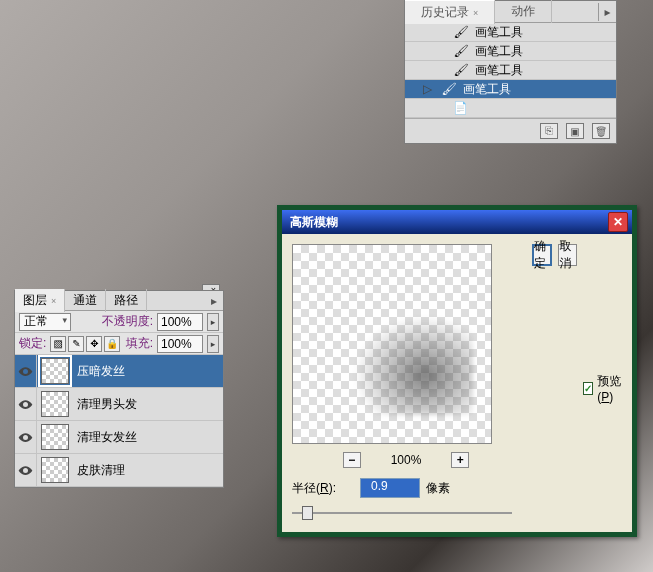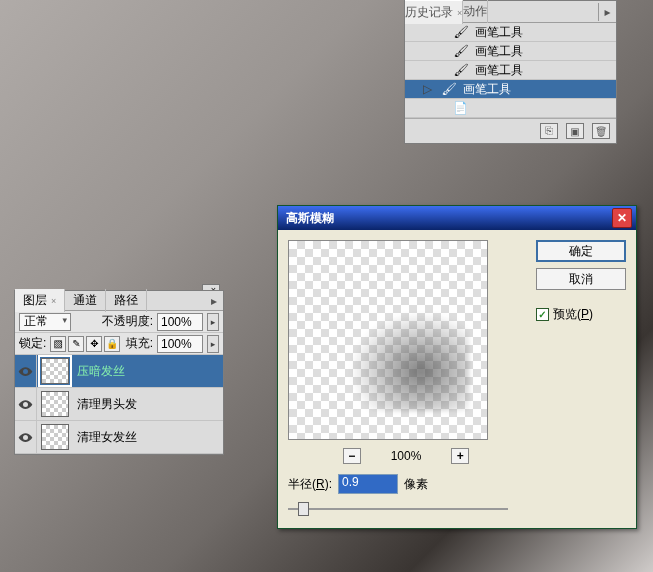--- a/index.html
+++ b/index.html
@@ -2,21 +2,21 @@
 <html><head>
 <meta charset="utf-8">
 <style>
   * { box-sizing: border-box; margin: 0; padding: 0; font-family: "Microsoft YaHei", SimSun, Arial, sans-serif; font-size: 12px; }
   body { width: 653px; height: 572px; position: relative; overflow: hidden; background: #888; }
   .bg-image { position: absolute; inset: 0; background: linear-gradient(135deg,#b0aba8 0%,#9a9592 30%,#6f6a67 60%,#3a3532 80%,#cfcbc9 100%); }
 
   
   .panel-history { position: absolute; top: 0; left: 404px; width: 213px; background: #dcdcdc; border: 1px solid #7d7d7d; }
   .panel-history .tabs { display: flex; align-items: center; height: 22px; border-bottom: 1px solid #9d9d9d; }
-  .panel-history .tabs .tab { padding: 3px 0; color: #555; border-right: 1px solid #bbb; position: relative; }
+  .panel-history .tabs .tab { padding: 3px 16px; color: #555; border-right: 1px solid #bbb; position: relative; }
   .panel-history .tabs .tab.active { background: #eee; border-top: 1px solid #fff; }
   .panel-history .tabs .tab.active::after { content: '×'; position: static; margin-left: 4px; font-size: 9px; color: #888; }
   .panel-history .tabs .flyout { margin-left: auto; width: 18px; height: 18px; display: flex; align-items: center; justify-content: center; border-left: 1px solid #999; color: #555; }
   .hist-list { background: #dcdcdc; }
   .hist-row { display: flex; align-items: center; height: 19px; border-bottom: 1px solid #c4c4c4; padding-left: 30px; gap: 6px; }
   .hist-row .brush-ico { width: 16px; height: 16px; display: flex; align-items: center; justify-content: center; }
   .hist-row.selected { background: #3a6ea5; color: #fff; }
   .hist-row .pointer { width: 12px; color: #444; }
   .hist-row.nopointer .pointer { visibility: hidden; }
   .hist-row.dim { color: #9a9a9a; }
@@ -26,62 +26,62 @@
   
   .panel-layers { position: absolute; left: 14px; top: 290px; width: 210px; background: #dcdcdc; border: 1px solid #7d7d7d; }
   .panel-layers .controls-row { display: flex; align-items: center; height: 22px; padding: 0 4px; gap: 4px; border-bottom: 1px solid #c4c4c4; background: #e4e4e4;}
   .panel-layers .tabs { display: flex; align-items: center; height: 20px; border-bottom: 1px solid #9d9d9d; background: #dcdcdc;}
   .panel-layers .tabs .tab { padding: 3px 8px; color: #000000; border-right: 1px solid #bbb; position: relative;}
   .panel-layers .tabs .tab.active { background: #eee; }
   .panel-layers .tabs .tab.active::after { content: '×'; margin-left: 4px; font-size: 9px; color: #888; }
   .panel-layers .tabs .flyout { margin-left: auto; width: 18px; height: 18px; display: flex; align-items: center; justify-content: center; color: #555;}
   .select-inline { height: 18px; background: #f8f8f8; border: 1px solid #888; padding: 0 14px 0 4px; position: relative; min-width: 52px; display: inline-flex; align-items: center;}
   .select-inline::after { content: '▾'; position: absolute; right: 3px; top: 1px; font-size: 9px; color: #555; }
-  .ctl-label { color: #000000; }
+  .ctl-label { color: #701a75; }
   .pct-box { height: 18px; background: #f8f8f8; border: 1px solid #888; width: 46px; padding: 0 3px; display: inline-flex; align-items: center;}
   .arrow-btn { width: 12px; height: 18px; border: 1px solid #888; background: #e0e0e0; display: flex; align-items: center; justify-content: center; font-size: 9px; color: #444;}
   .lock-icons { display: flex; gap: 2px; }
   .lock-icons span { width: 16px; height: 16px; border: 1px solid #888; background: #f0f0f0; display: flex; align-items: center; justify-content: center; font-size: 10px;}
 
   .layer-list {}
   .layer-row { display: flex; align-items: center; height: 33px; border-bottom: 1px solid #c4c4c4; background: #dcdcdc; }
-  .layer-row.selected { background: #3a6ea5; color: #86efac; }
+  .layer-row.selected { background: #3a6ea5; color: #ffffff; }
   .eye-col { width: 22px; height: 100%; display: flex; align-items: center; justify-content: center; border-right: 1px solid #c4c4c4; }
   .thumb { width: 28px; height: 26px; margin: 0 4px; border: 1px solid #666; background-image:
      linear-gradient(45deg,#ccc 25%,transparent 25%),linear-gradient(-45deg,#ccc 25%,transparent 25%),
      linear-gradient(45deg,transparent 75%,#ccc 75%),linear-gradient(-45deg,transparent 75%,#ccc 75%);
      background-size: 8px 8px; background-position: 0 0,0 4px,4px -4px,-4px 0; background-color: #fff;}
   .layer-row.selected .thumb { outline: 2px solid #fff; outline-offset: 1px;}
   .layer-name { flex: 1; padding: 0 4px; }
 
   
   .panel-close { position: absolute; left: 202px; top: 284px; width: 18px; height: 12px; border:1px solid #777; background:#ddd; font-size:9px; display:flex; align-items:center; justify-content:center;}
 
   
-  .dialog { position: absolute; left: 277px; top: 205px; width: 360px; background: #ece9d8; border: 1px solid #14532d; box-shadow: 2px 2px 4px rgba(0,0,0,0.4);}
+  .dialog { position: absolute; left: 277px; top: 205px; width: 360px; background: #ece9d8; border: 5px solid #14532d; box-shadow: 2px 2px 4px rgba(0,0,0,0.4);}
   .titlebar { height: 24px; background: linear-gradient(to bottom,#3c6df0,#0a246a); display: flex; align-items: center; padding: 0 4px; color: #fff; font-weight: bold; }
   .titlebar .ttl { flex: 1; padding-left: 4px;}
   .titlebar .closebtn { width: 20px; height: 20px; background: #e04343; border: 1px solid #8b1a1a; color: #fff; display: flex; align-items: center; justify-content: center; font-weight: bold; border-radius: 2px;}
   .dlg-body { padding: 10px; display: flex; gap: 12px; }
   .preview-area { flex: 1; }
   .preview-box { width: 200px; height: 200px; border: 1px solid #888; background-image:
      linear-gradient(45deg,#ddd 25%,transparent 25%),linear-gradient(-45deg,#ddd 25%,transparent 25%),
      linear-gradient(45deg,transparent 75%,#ddd 75%),linear-gradient(-45deg,transparent 75%,#ddd 75%);
      background-size: 16px 16px; background-position: 0 0,0 8px,8px -8px,-8px 0; background-color: #fff;
      position: relative;}
   .preview-blob { position:absolute; left: 60px; top: 70px; width: 120px; height: 100px; background: radial-gradient(ellipse at 60% 60%, rgba(50,50,50,0.6), transparent 70%); filter: blur(2px);}
   .zoom-row { display: flex; align-items: center; justify-content: center; gap: 30px; margin-top: 8px;}
   .zoom-btn { width: 18px; height: 16px; border: 1px solid #888; background: #f4f4f4; display: flex; align-items: center; justify-content: center; font-weight: bold; cursor: pointer;}
   .radius-row { display: flex; align-items: center; gap: 6px; margin-top: 10px;}
-  .radius-input { width: 60px; height: 20px; border: 1px solid #7f9db9; background: #fff; padding: 0 3px; color: #000;}
+  .radius-input { width: 60px; height: 20px; border: 1px solid #7f9db9; background: #fff; padding: 0 10px; color: #000; margin-left: 18px;}
   .radius-input.sel { background: #316ac5; color: #fff;}
   .slider { margin-top: 6px; position: relative; width: 220px; height: 18px;}
   .slider-track { position: absolute; left: 0; right: 0; top: 8px; height: 2px; background: #999;}
   .slider-thumb { position: absolute; left: 10px; top: 2px; width: 11px; height: 14px; background: #e8e8e8; border: 1px solid #666;}
-  .dlg-right { width: 90px; display: flex; flex-direction: column; gap: 6px;}
+  .dlg-right { width: 90px; display: flex; flex-direction: row; gap: 6px;}
   .win-btn { height: 22px; border: 1px solid #888; background: #f4f4f4; display: flex; align-items: center; justify-content: center; cursor: pointer; }
   .win-btn.default { border: 2px solid #3a6ea5; }
   .chk-row { display: flex; align-items: center; gap: 4px; margin-top: 10px;}
   .chk { width: 13px; height: 13px; border: 1px solid #2a5a2a; background: #fff; display: flex; align-items: center; justify-content: center; color: #2a8a2a; font-size: 10px; font-weight: bold;}
   .underline { text-decoration: underline; }
   .eye-ico svg { width: 15px; height: 15px; }
 </style>
 </head>
 <body>
 
@@ -174,20 +174,29 @@
     </div>
     <div class="layer-row">
       <div class="eye-col eye-ico">
           <svg viewBox="0 0 24 24">
             <path fill="#444" d="M12 5c-7 0-11 7-11 7s4 7 11 7 11-7 11-7-4-7-11-7zm0 11a4 4 0 110-8 4 4 0 010 8z"></path>
           </svg>
         </div>
       <div class="thumb"></div>
       <div class="layer-name">清理女发丝</div>
     </div>
+    <div class="layer-row">
+      <div class="eye-col eye-ico">
+          <svg viewBox="0 0 24 24">
+            <path fill="#444" d="M12 5c-7 0-11 7-11 7s4 7 11 7 11-7 11-7-4-7-11-7zm0 11a4 4 0 110-8 4 4 0 010 8z"></path>
+          </svg>
+        </div>
+      <div class="thumb"></div>
+      <div class="layer-name">皮肤清理</div>
+    </div>
   </div>
 </div>
 
 <div class="dialog">
   <div class="titlebar">
     <span class="ttl">高斯模糊</span>
     <div class="closebtn">✕</div>
   </div>
   <div class="dlg-body">
     <div class="preview-area">

